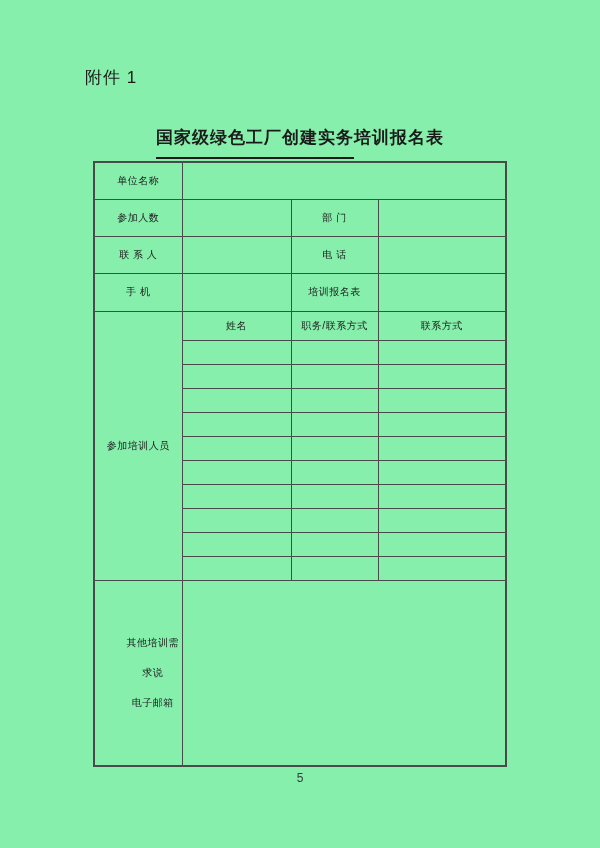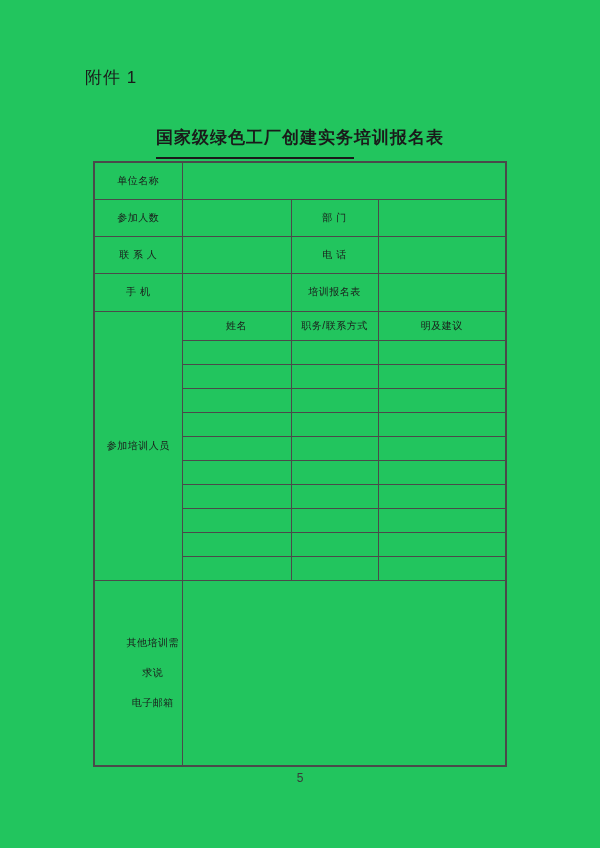--- a/index.html
+++ b/index.html
@@ -5,21 +5,21 @@
   html, body {
     margin: 0;
     padding: 0;
     background: #e8e8e8;
   }
   .page {
     position: relative;
     width: 600px;
     height: 848px;
     margin: 0 auto;
-    background: #22c55e;
+    background: #86efac;
     color: #1a1a1a;
     font-family: "Liberation Sans", "DejaVu Sans", sans-serif;
     overflow: hidden;
   }
   .attachment {
     position: absolute;
     left: 85px;
     top: 66px;
     font-size: 17px;
     letter-spacing: 1px;
@@ -116,21 +116,21 @@
       <tr class="r-info4">
         <td>手 机</td>
         <td></td>
         <td>培训报名表</td>
         <td></td>
       </tr>
       <tr class="r-thead" id="trainee-header-row">
         <td rowspan="11" class="section-label">参加培训人员</td>
         <td>姓名</td>
         <td>职务/联系方式</td>
-        <td>明及建议</td>
+        <td>联系方式</td>
       </tr>
       <tr class="r-trainee">
           <td></td>
           <td></td>
           <td></td>
         </tr>
         <tr class="r-trainee">
           <td></td>
           <td></td>
           <td></td>

